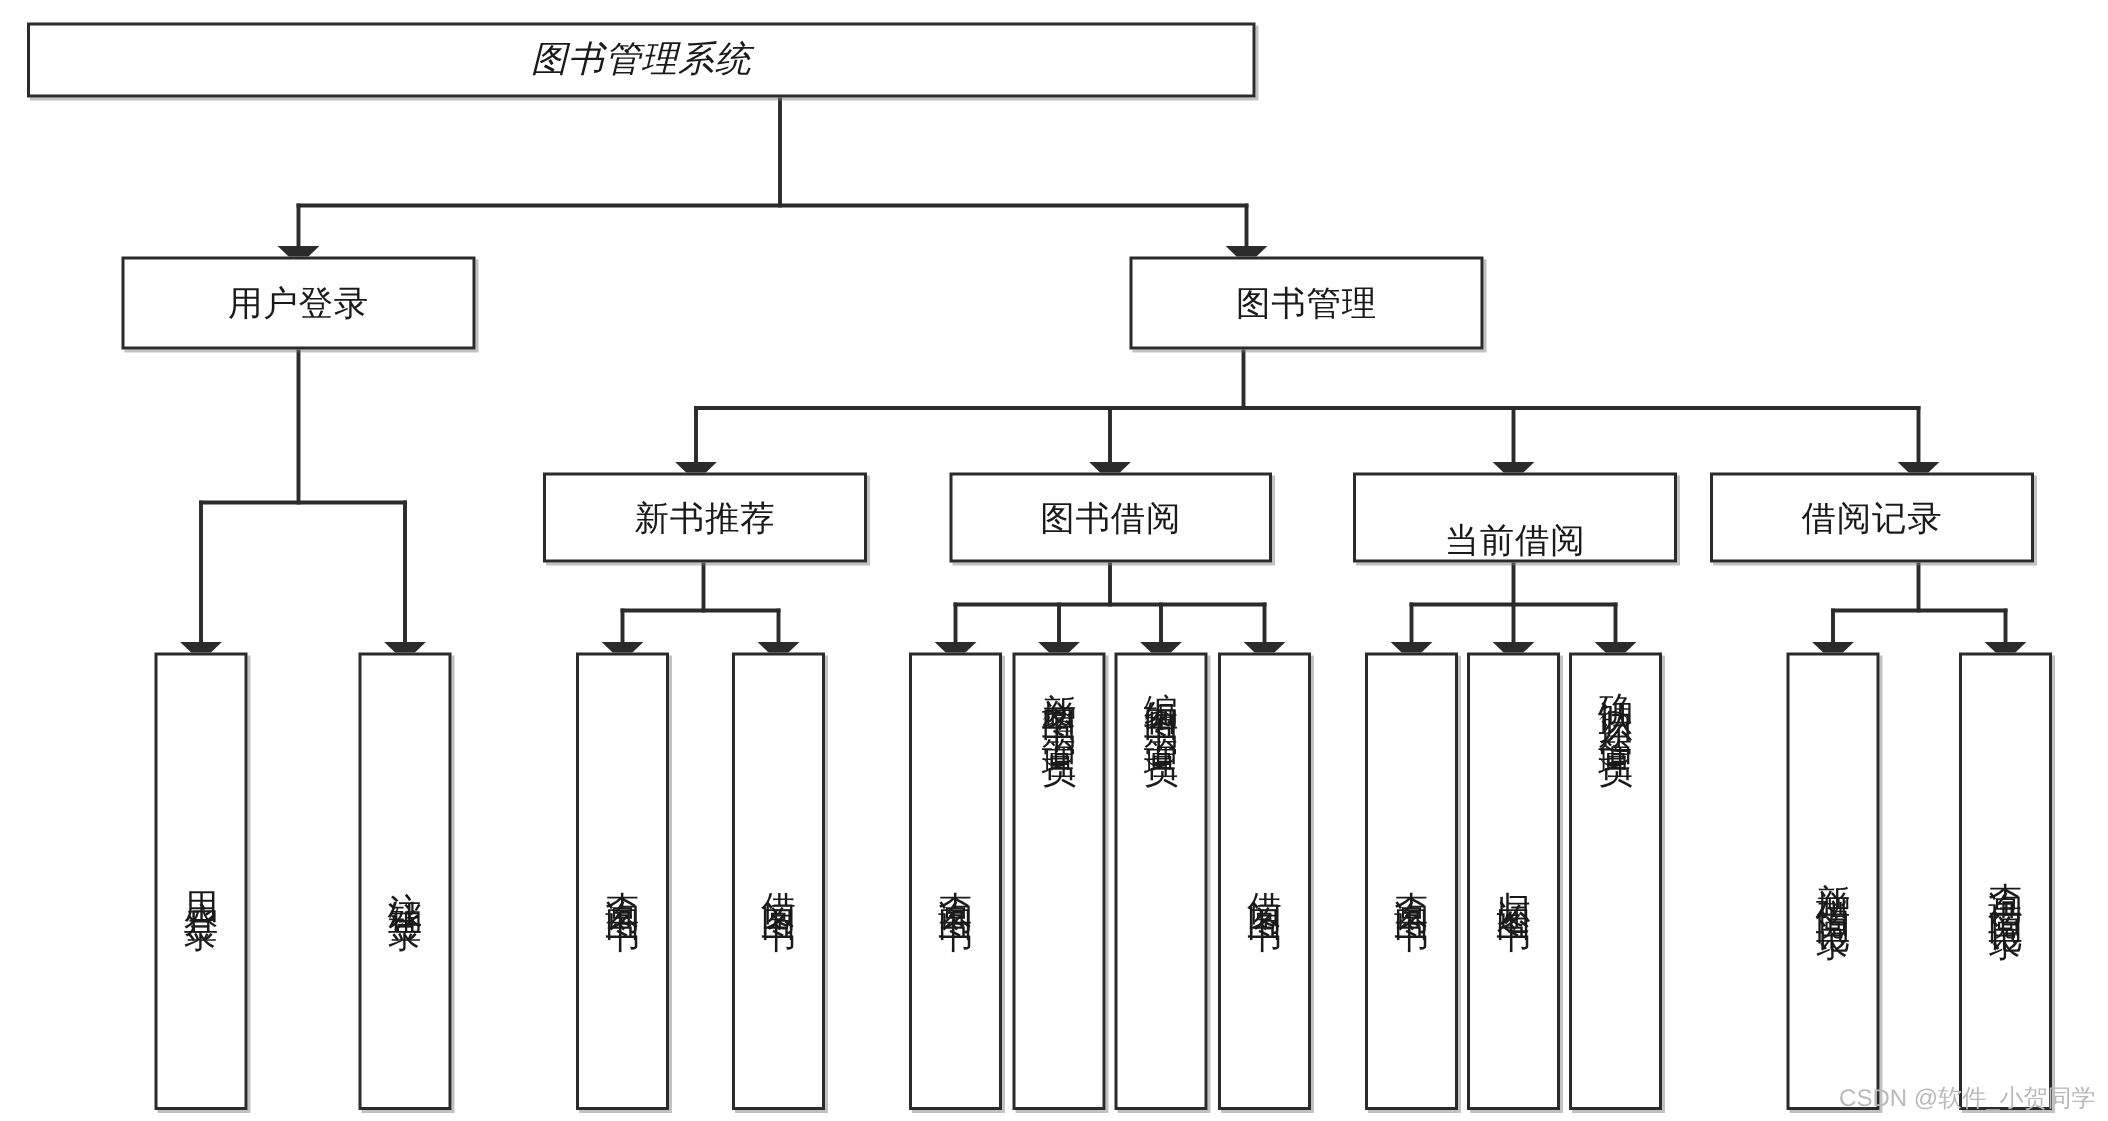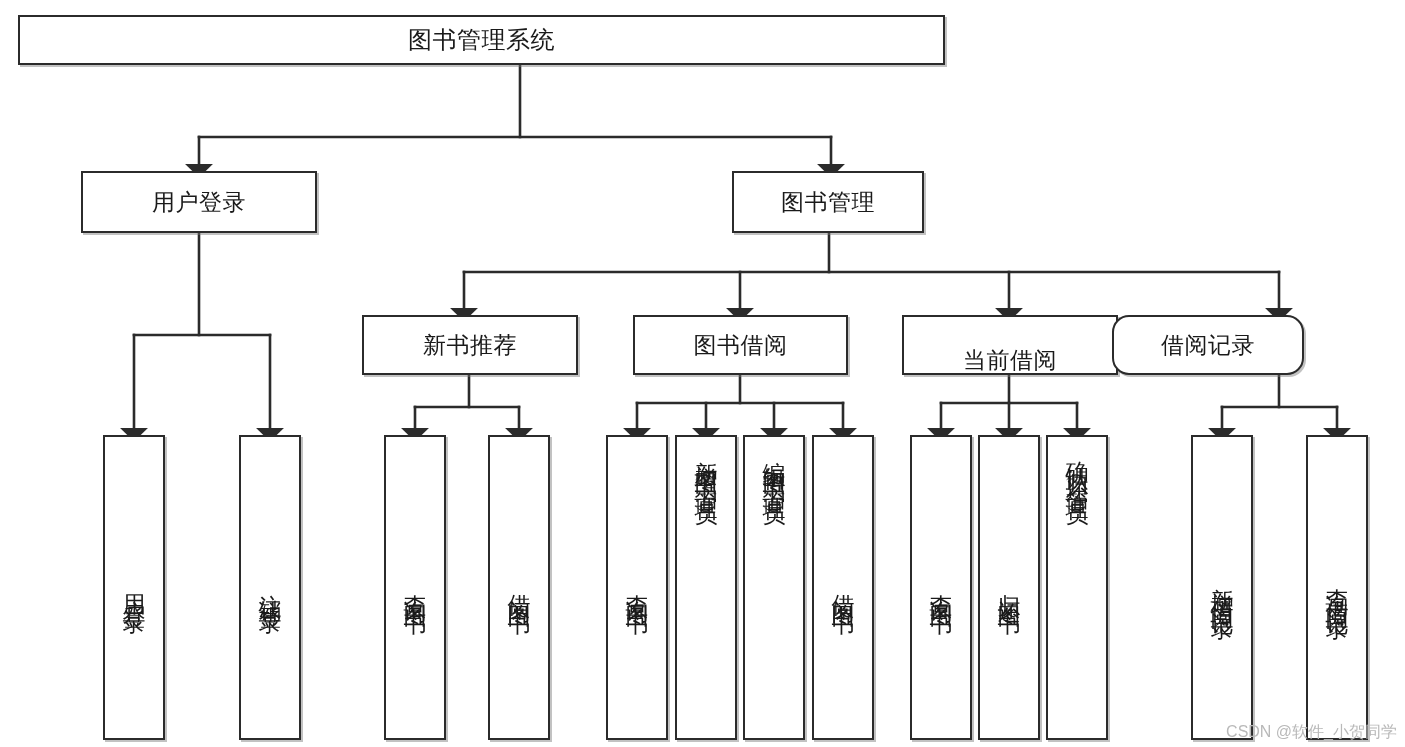--- a/index.html
+++ b/index.html
@@ -106,41 +106,41 @@
       <path d="M1009,403 L1009,431" marker-end="url(#arw)"></path>
       <path d="M1077,403 L1077,431" marker-end="url(#arw)"></path>
 
       <path d="M1279,375 L1279,407"></path>
       <path d="M1222,407 L1337,407"></path>
       <path d="M1222,407 L1222,431" marker-end="url(#arw)"></path>
       <path d="M1337,407 L1337,431" marker-end="url(#arw)"></path>
     </g>
   </svg>
 
-  <div class="node h-node root" style="left:18px;top:15px;width:927px;height:50px;">
+  <div class="node h-node root" style="left:18px;top:15px;width:819px;height:50px;font-style:italic;">
     <span class="lbl">图书管理系统</span>
   </div>
 
   <div class="node h-node" style="left:81px;top:171px;width:236px;height:62px;">
     <span class="lbl">用户登录</span>
   </div>
-  <div class="node h-node" style="left:732px;top:171px;width:192px;height:62px;">
+  <div class="node h-node" style="left:753px;top:171px;width:236px;height:62px;">
     <span class="lbl">图书管理</span>
   </div>
 
   <div class="node h-node" style="left:362px;top:315px;width:216px;height:60px;">
     <span class="lbl">新书推荐</span>
   </div>
   <div class="node h-node" style="left:633px;top:315px;width:215px;height:60px;">
     <span class="lbl">图书借阅</span>
   </div>
   <div class="node h-node" style="left:902px;top:315px;width:216px;height:60px;align-items:flex-end;">
     <span class="lbl">当前借阅</span>
   </div>
-  <div class="node h-node" style="left:1112px;top:315px;width:192px;height:60px;border-radius:17px;">
+  <div class="node h-node" style="left:1140px;top:315px;width:216px;height:60px;">
     <span class="lbl">借阅记录</span>
   </div>
 
   <div class="node leaf" style="left:103px;top:435px;width:62px;height:305px;">
     <span class="lbl">用户登录</span>
   </div>
   <div class="node leaf" style="left:239px;top:435px;width:62px;height:305px;">
     <span class="lbl">注销登录</span>
   </div>
 

